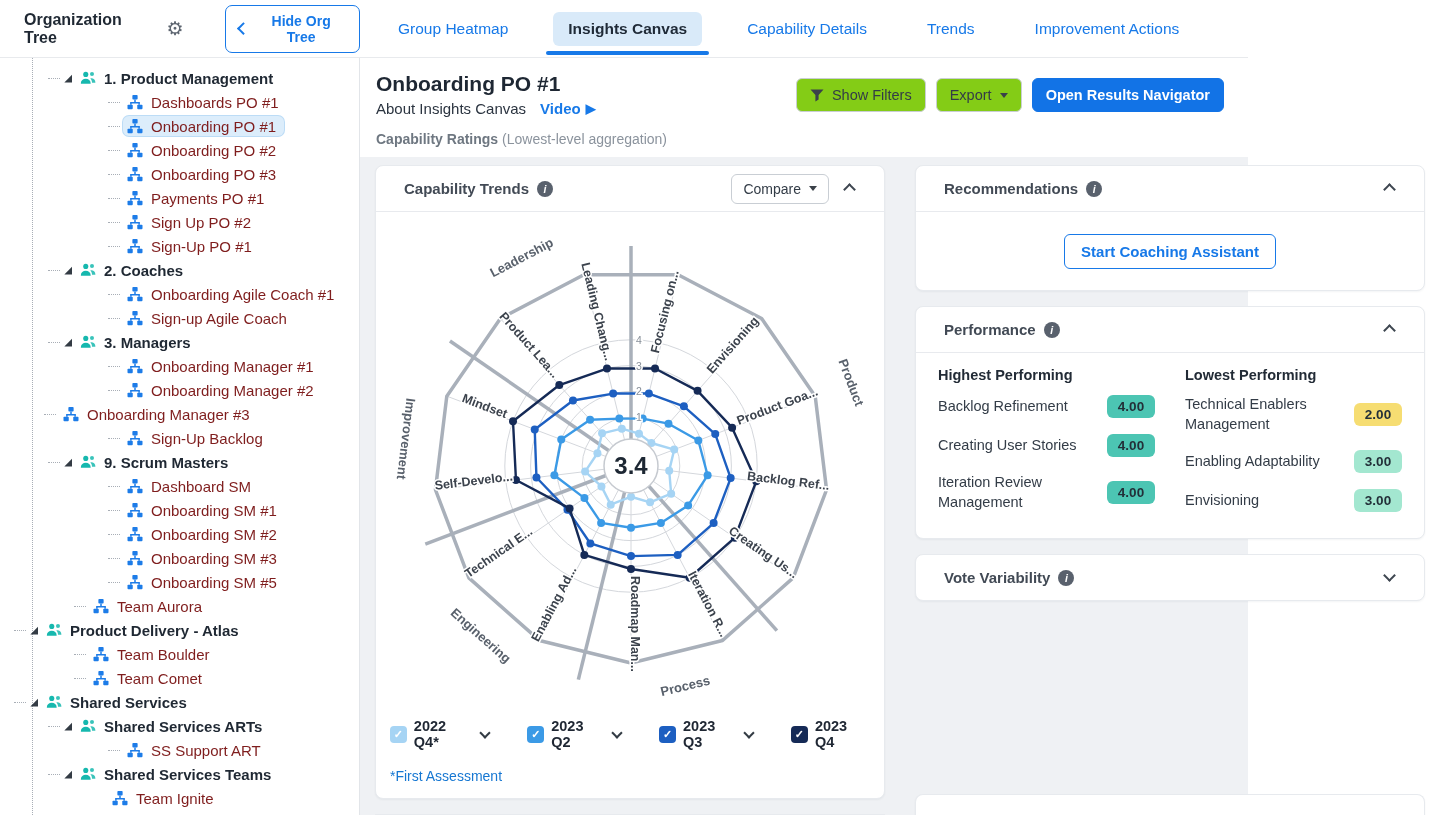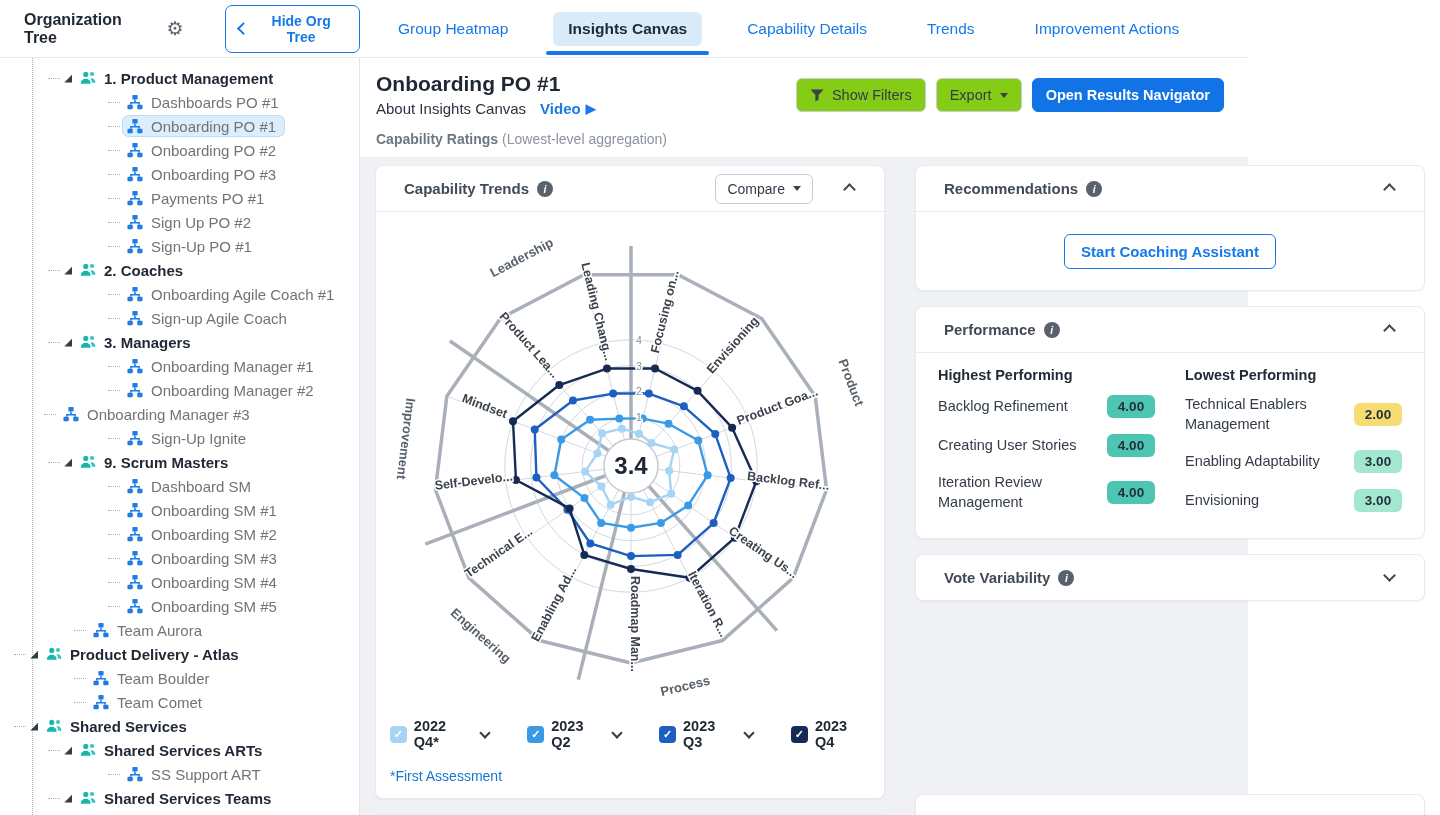--- a/index.html
+++ b/index.html
@@ -27,21 +27,21 @@
   
   .cols{display:flex;flex:1;min-height:0}
   .sidebar{width:360px;min-width:360px;background:#fff;border-right:1px solid #e2e5e9;
            box-sizing:border-box;overflow:hidden;position:relative;padding-top:8px}
   .tree{position:relative;height:100%}
   .tree::before{content:"";position:absolute;left:32px;top:-8px;bottom:0;border-left:1px dotted #a8aeb6}
   .trow{display:flex;align-items:center;height:24px;white-space:nowrap;cursor:pointer}
   .trow .stub{width:12px;border-top:1px dotted #a8aeb6;margin-right:3px}
   .expander{width:9px;height:9px;background:#333b44;clip-path:polygon(100% 15%,100% 100%,15% 100%);margin-right:4px}
   .ticon{width:18px;height:18px;margin-right:7px;flex:none}
-  .tlabel{font-size:15px;color:#737373}
+  .tlabel{font-size:15px;color:#7f1d1d}
   .trow.group .tlabel{font-weight:bold;color:#1f2833}
   .selwrap{display:flex;align-items:center;padding:1px 8px 1px 3px;border-radius:6px}
   .trow.selected .selwrap{background:#dcedfb;box-shadow:0 0 0 1px #bcdcf6}
 
   .main{flex:1;display:flex;flex-direction:column;background:#fff;min-width:0}
   .page-head{padding:14px 24px 10px 16px;background:#fff}
   .ph-top{display:flex;align-items:flex-start;justify-content:space-between}
   .page-title{font-size:21px;font-weight:bold;color:#1e2733;margin:0 0 4px}
   .about-row{display:flex;align-items:center;gap:14px;font-size:15px;color:#2b3440}
   .video-link{color:#1779e8;font-weight:600;cursor:pointer;display:flex;align-items:center;gap:5px}
@@ -57,21 +57,21 @@
   .cards{flex:1;background:#eff1f4;display:flex;gap:30px;padding:8px 15px 0;min-height:0}
   .col{width:510px;min-width:510px;display:flex;flex-direction:column;gap:15px}
   .card{background:#fff;border:1px solid #e7eaee;border-radius:8px;box-shadow:0 1px 2px rgba(20,30,50,.05)}
   .card-head{display:flex;align-items:center;height:45px;padding:0 28px;border-bottom:1px solid #e8eaee}
   .card-head.noline{border-bottom:none}
   .card-title{font-size:15px;font-weight:600;color:#424a55}
   .info{width:16px;height:16px;border-radius:50%;background:#59616d;color:#fff;font-size:10.5px;font-weight:bold;
         display:inline-flex;align-items:center;justify-content:center;margin-left:8px;font-style:italic}
   .head-spacer{flex:1}
   .compare-btn{display:flex;align-items:center;gap:8px;border:1px solid #c9ced4;border-radius:6px;background:#fff;
-               padding:6px 11px;font-size:14px;color:#333c47;cursor:pointer;margin-right:30px}
+               padding:6px 11px;font-size:14px;color:#333c47;cursor:pointer;margin-right:14px}
   .collapse{color:#3e4650;cursor:pointer;padding:2px}
 
   .radar-wrap{padding:6px 12px 0}
   svg{font-family:inherit;display:block}
 
   .toggles{display:flex;align-items:center;gap:38px;padding:8px 14px 2px}
   .toggle{display:flex;align-items:center;gap:7px;cursor:pointer}
   .cbox{width:17px;height:17px;border-radius:4px;display:flex;align-items:center;justify-content:center;
         color:#fff;font-size:11px;font-weight:bold}
   .toggle-label{font-size:14.5px;font-weight:600;color:#1f2733}
@@ -275,21 +275,21 @@
               </svg>
               <span class="tlabel">Onboarding Manager #3</span>
             </span>
           </div>
           <div class="trow leaf" style="padding-left: 108px;">
             <span class="stub"></span>
             <span class="selwrap">
               <svg class="ticon" viewBox="0 0 24 24" fill="#1d7ce8">
                 <use href="#i-org"></use>
               </svg>
-              <span class="tlabel">Sign-Up Ignite</span>
+              <span class="tlabel">Sign-Up Backlog</span>
             </span>
           </div>
           <div class="trow group" style="padding-left: 48px;">
             <span class="stub"></span>
             <span class="expander"></span>
             <span class="selwrap">
               <svg class="ticon" viewBox="0 0 24 24" fill="#16b8ae">
                 <use href="#i-people"></use>
               </svg>
               <span class="tlabel">9. Scrum Masters</span>
@@ -322,29 +322,20 @@
               <span class="tlabel">Onboarding SM #2</span>
             </span>
           </div>
           <div class="trow leaf" style="padding-left: 108px;">
             <span class="stub"></span>
             <span class="selwrap">
               <svg class="ticon" viewBox="0 0 24 24" fill="#1d7ce8">
                 <use href="#i-org"></use>
               </svg>
               <span class="tlabel">Onboarding SM #3</span>
-            </span>
-          </div>
-          <div class="trow leaf" style="padding-left: 108px;">
-            <span class="stub"></span>
-            <span class="selwrap">
-              <svg class="ticon" viewBox="0 0 24 24" fill="#1d7ce8">
-                <use href="#i-org"></use>
-              </svg>
-              <span class="tlabel">Onboarding SM #4</span>
             </span>
           </div>
           <div class="trow leaf" style="padding-left: 108px;">
             <span class="stub"></span>
             <span class="selwrap">
               <svg class="ticon" viewBox="0 0 24 24" fill="#1d7ce8">
                 <use href="#i-org"></use>
               </svg>
               <span class="tlabel">Onboarding SM #5</span>
             </span>

